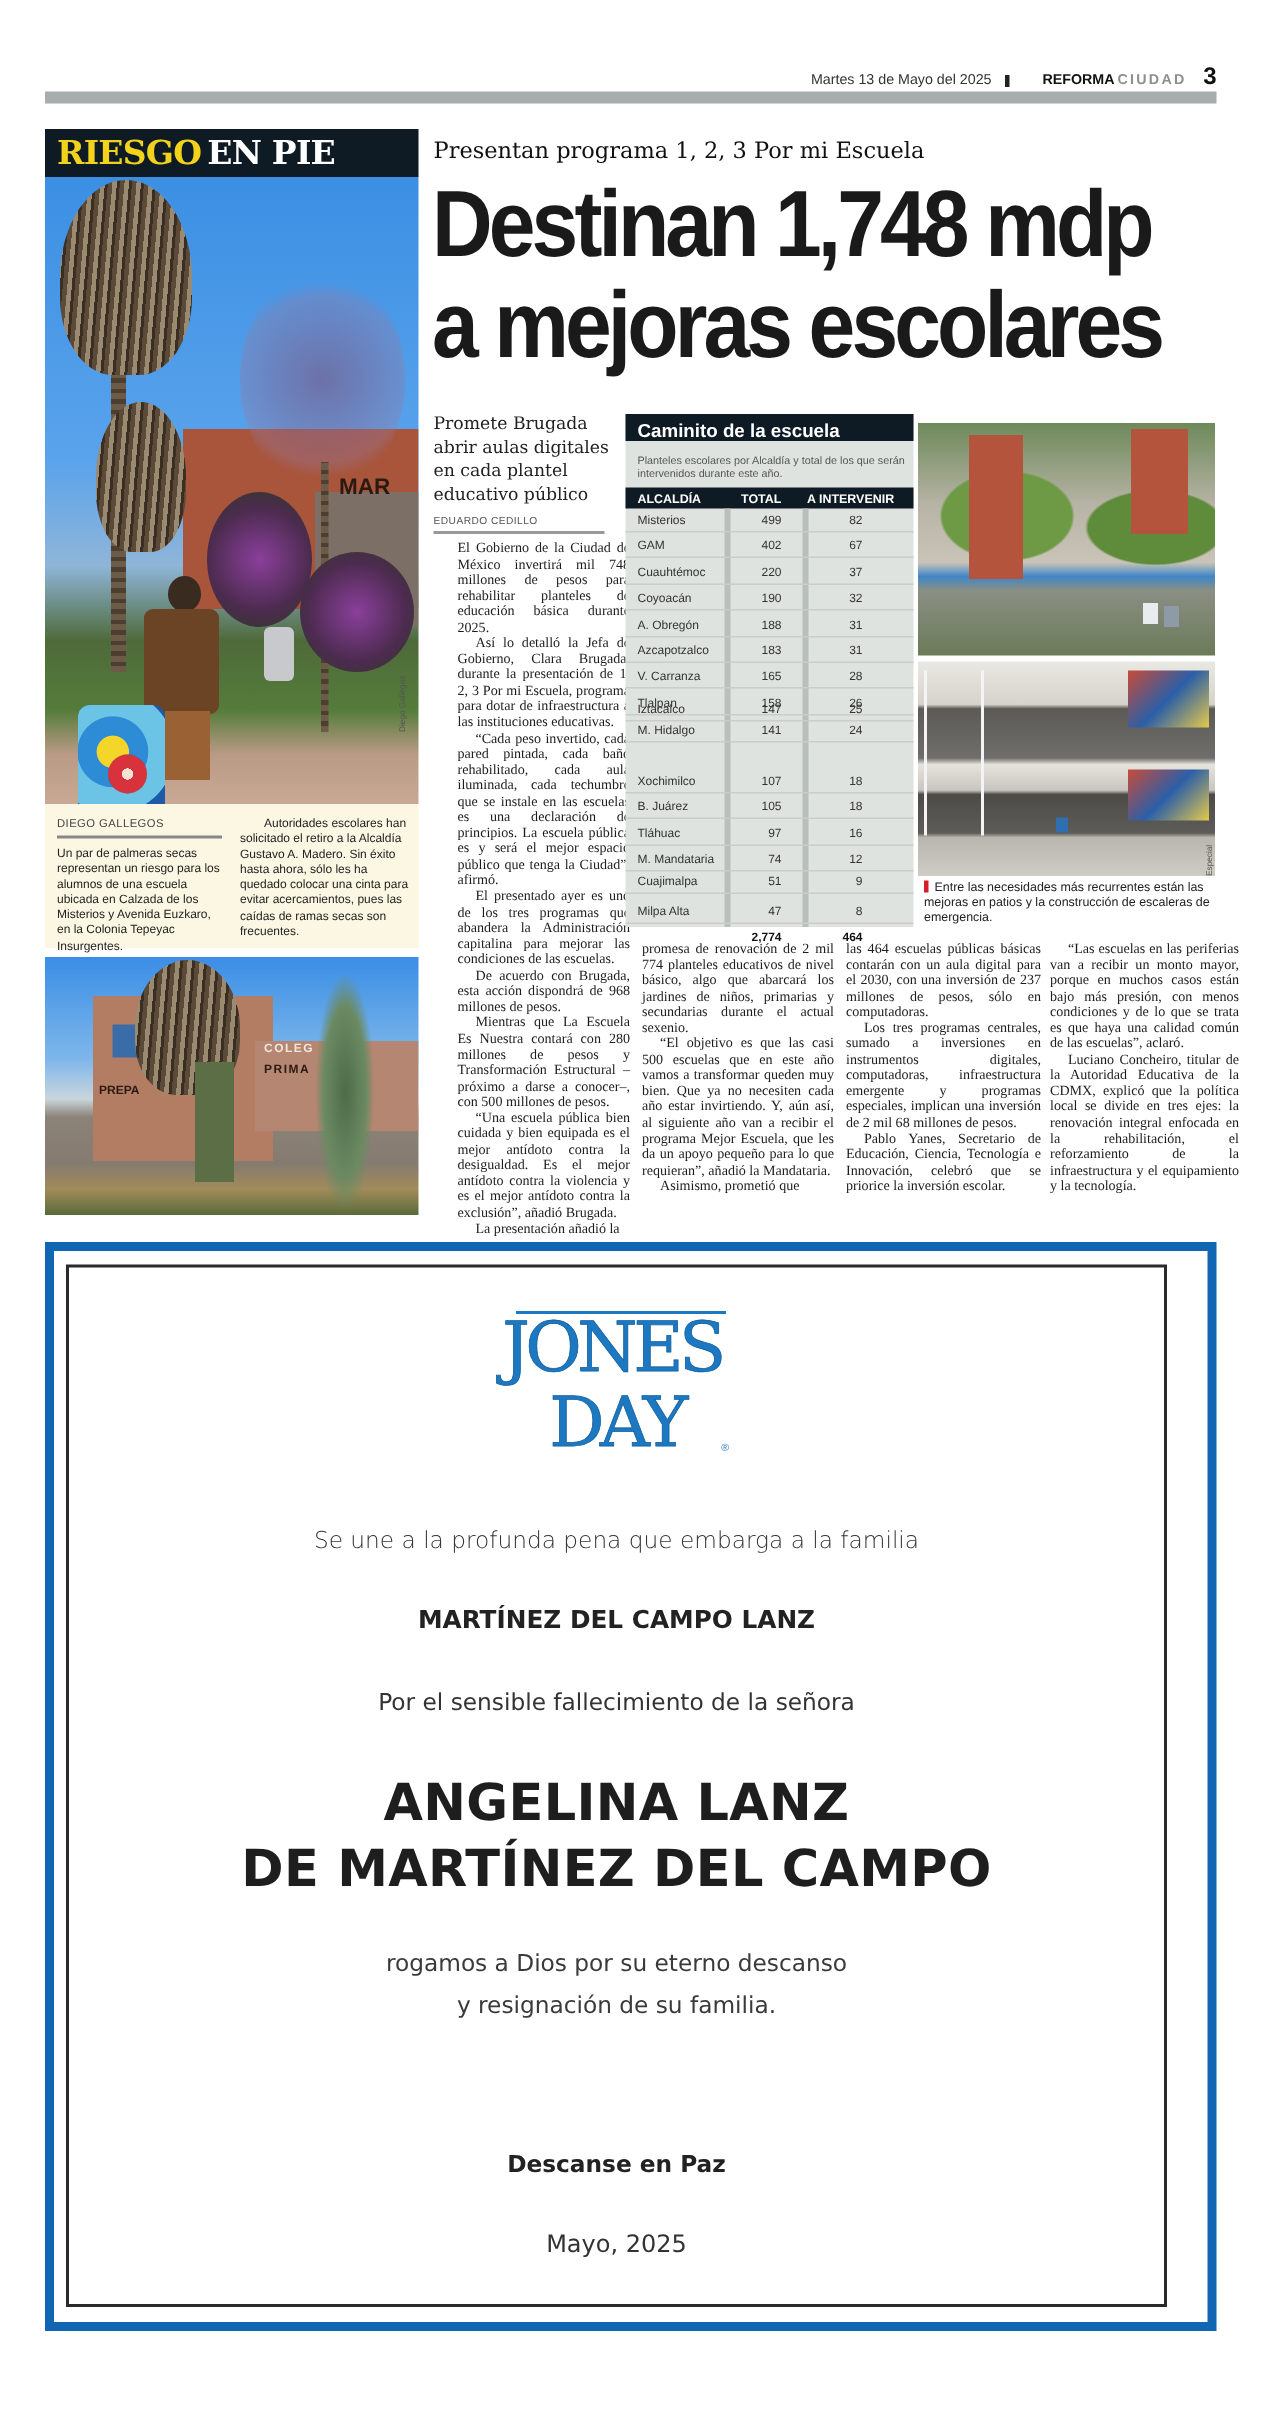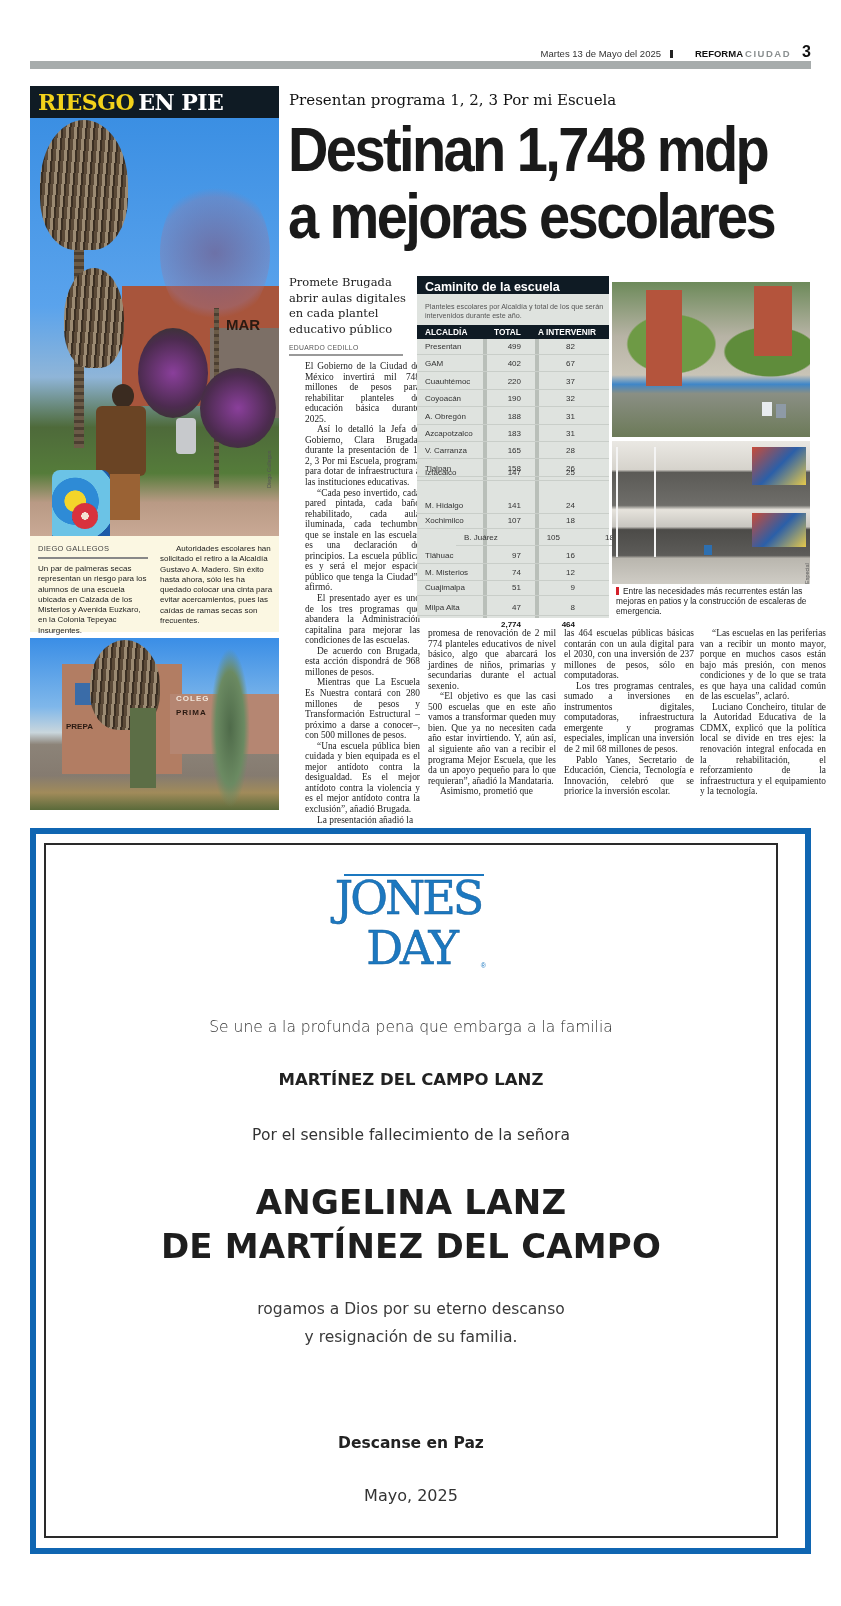--- a/index.html
+++ b/index.html
@@ -206,21 +206,21 @@
   <div class="abs" id="table-desc">Planteles escolares por Alcaldía y total de los que serán intervenidos durante este año.</div>
   <div class="abs" id="table-head">
     <span class="th" id="th-a">ALCALDÍA</span>
     <span class="th" id="th-t">TOTAL</span>
     <span class="th" id="th-i">A INTERVENIR</span>
   </div>
   <div class="abs" id="tcol-shade1"></div>
   <div class="abs" id="tcol-shade2"></div>
   <div id="table-body">
       <div class="trow" style="top: 63px;">
-        <span class="c ca">Presentan</span>
+        <span class="c ca">Misterios</span>
         <span class="c ct">499</span>
         <span class="c ci">82</span>
         <span class="div"></span>
       </div>
       <div class="trow" style="top: 80.4px;">
         <span class="c ca">GAM</span>
         <span class="c ct">402</span>
         <span class="c ci">67</span>
         <span class="div"></span>
       </div>
@@ -259,46 +259,46 @@
         <span class="c ct">158</span>
         <span class="c ci">26</span>
         <span class="div"></span>
       </div>
       <div class="trow" style="top: 189px;">
         <span class="c ca">Iztacalco</span>
         <span class="c ct">147</span>
         <span class="c ci">25</span>
         <span class="div"></span>
       </div>
-      <div class="trow" style="top: 222px;">
+      <div class="trow" style="top: 203px;">
         <span class="c ca">M. Hidalgo</span>
         <span class="c ct">141</span>
         <span class="c ci">24</span>
         <span class="div"></span>
       </div>
       <div class="trow" style="top: 237px;">
         <span class="c ca">Xochimilco</span>
         <span class="c ct">107</span>
         <span class="c ci">18</span>
         <span class="div"></span>
       </div>
-      <div class="trow" style="top: 254.4px; margin-left: 39px;">
+      <div class="trow" style="top: 254.4px;">
         <span class="c ca">B. Juárez</span>
         <span class="c ct">105</span>
         <span class="c ci">18</span>
         <span class="div"></span>
       </div>
       <div class="trow" style="top: 271.8px;">
         <span class="c ca">Tláhuac</span>
         <span class="c ct">97</span>
         <span class="c ci">16</span>
         <span class="div"></span>
       </div>
       <div class="trow" style="top: 289.2px;">
-        <span class="c ca">M. Misterios</span>
+        <span class="c ca">M. Mandataria</span>
         <span class="c ct">74</span>
         <span class="c ci">12</span>
         <span class="div"></span>
       </div>
       <div class="trow" style="top: 304px; padding-left: 20px;">
         <span class="c ca">Cuajimalpa</span>
         <span class="c ct">51</span>
         <span class="c ci">9</span>
         <span class="div"></span>
       </div>

